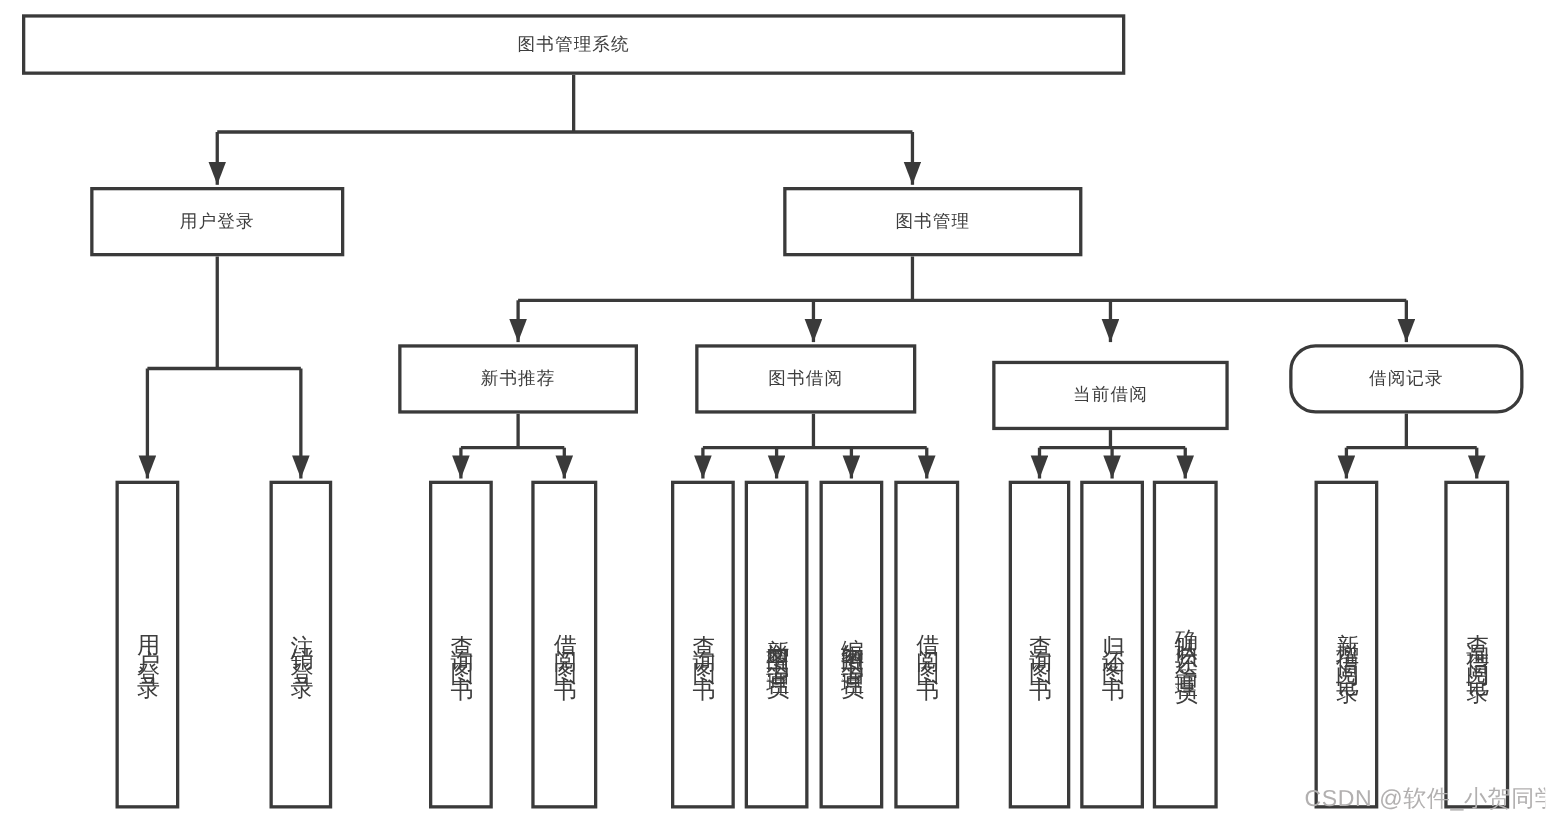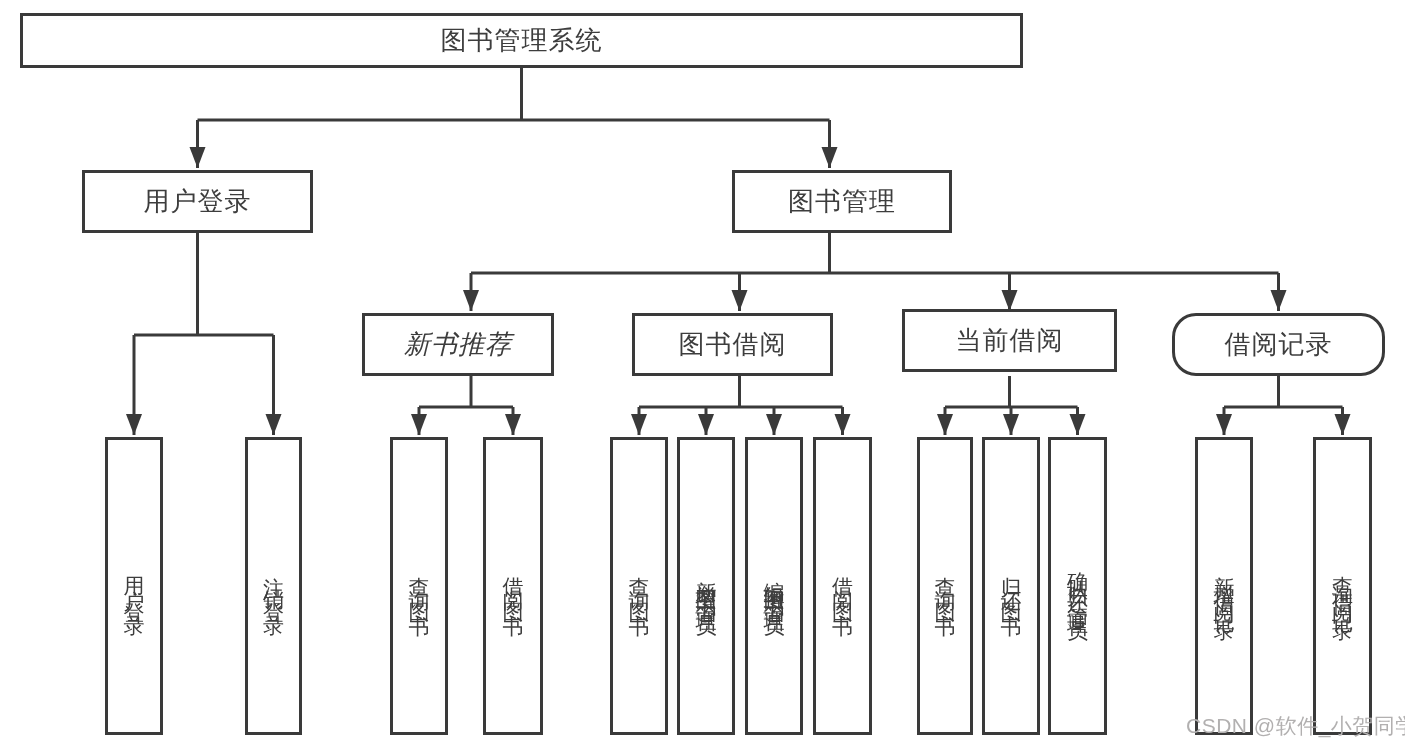--- a/index.html
+++ b/index.html
@@ -13,21 +13,21 @@
   #wires{position:absolute;left:0;top:0;width:1405px;height:747px;}
   .node{
     position:absolute;
     box-sizing:border-box;
     background:#ffffff;
     border:3px solid #3a3a3a;
     color:#3d3d3d;
     display:flex;
     align-items:center;
     justify-content:center;
-    font-size:26px;
+    font-size:16px;
     letter-spacing:1px;
     white-space:nowrap;
     z-index:2;
   }
   .hnode{height:63px;}
   .vnode{
     top:437px;height:298px;
     writing-mode:vertical-rl;
     text-orientation:mixed;
     font-size:21px;
@@ -93,25 +93,25 @@
 
     <path d="M1278.5,376 V407"></path>
     <path d="M1224,407 H1342.5"></path>
     <path d="M1224,407 V435" marker-end="url(#arrow)"></path>
     <path d="M1342.5,407 V435" marker-end="url(#arrow)"></path>
   </svg>
 
   <div class="node" id="root-node">图书管理系统</div>
 
   <div class="node hnode" style="left:82px;top:170px;width:231px;">用户登录</div>
-  <div class="node hnode" style="left:732px;top:170px;width:220px;text-align:right;">图书管理</div>
+  <div class="node hnode" style="left:712px;top:170px;width:272px;text-align:right;">图书管理</div>
 
-  <div class="node hnode" style="left:362px;top:313px;width:192px;font-style:italic;">新书推荐</div>
+  <div class="node hnode" style="left:362px;top:313px;width:218px;">新书推荐</div>
   <div class="node hnode" style="left:632px;top:313px;width:201px;">图书借阅</div>
-  <div class="node hnode" style="left:902px;top:309px;width:215px;">当前借阅</div>
+  <div class="node hnode" style="left:902px;top:328px;width:215px;">当前借阅</div>
   <div class="node hnode" style="left:1172px;top:313px;width:213px;border-radius:24px;">借阅记录</div>
 
   <div class="node vnode" style="left:105px;width:58px;">用户登录</div>
   <div class="node vnode" style="left:245px;width:57px;">注销登录</div>
 
   <div class="node vnode" style="left:390px;width:58px;">查询图书</div>
   <div class="node vnode" style="left:483px;width:60px;">借阅图书</div>
 
   <div class="node vnode" style="left:610px;width:58px;">查询图书</div>
   <div class="node vnode ls10" style="left:677px;width:58px;">新增图书（管理员）</div>

